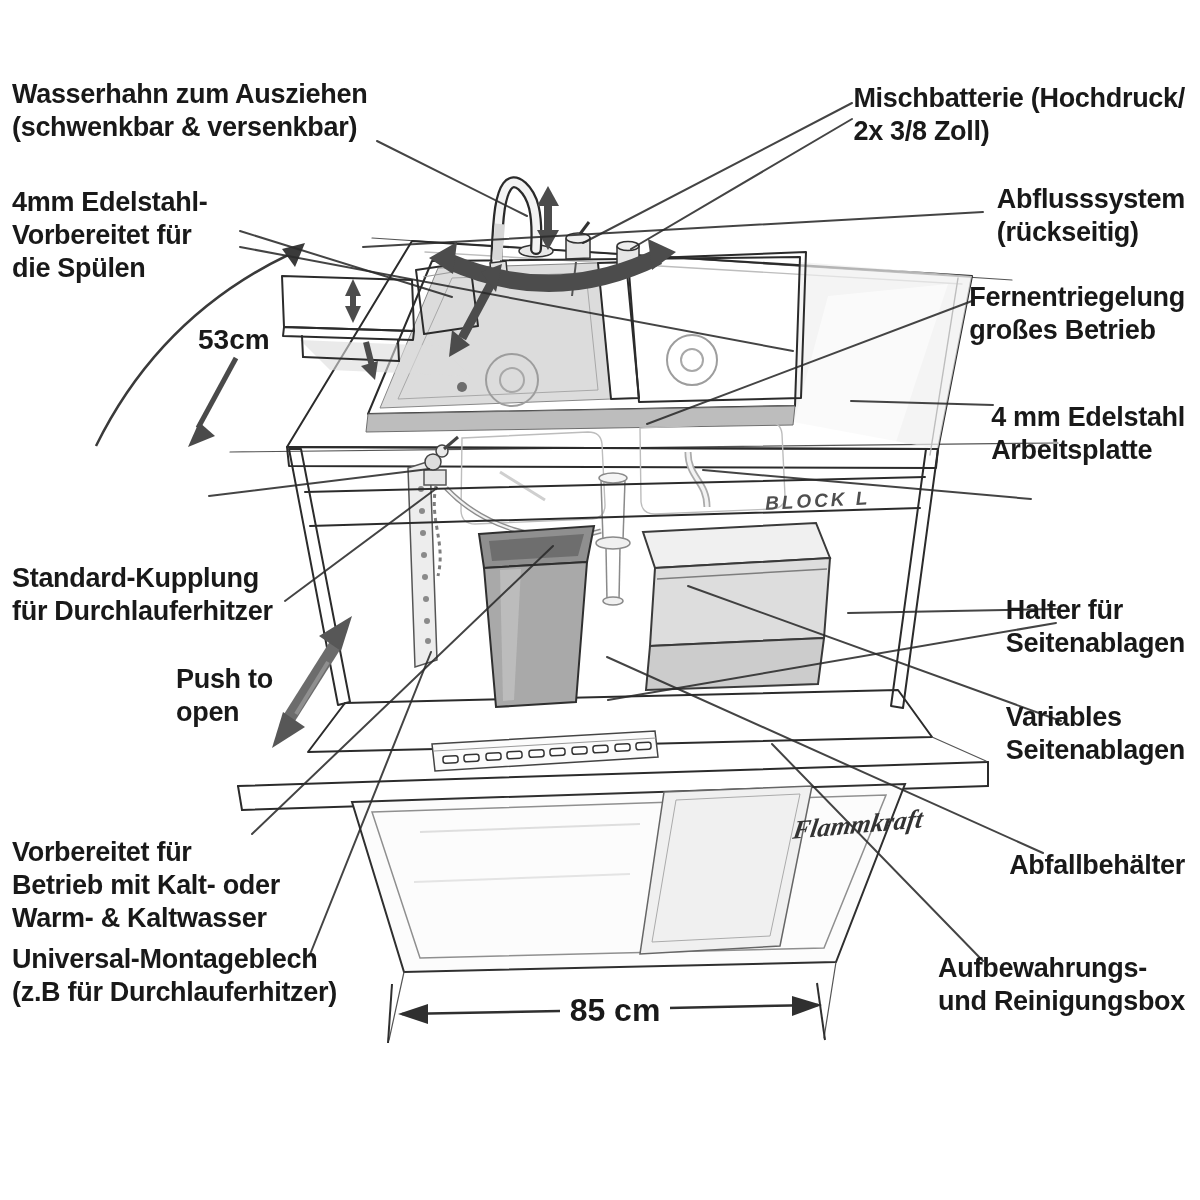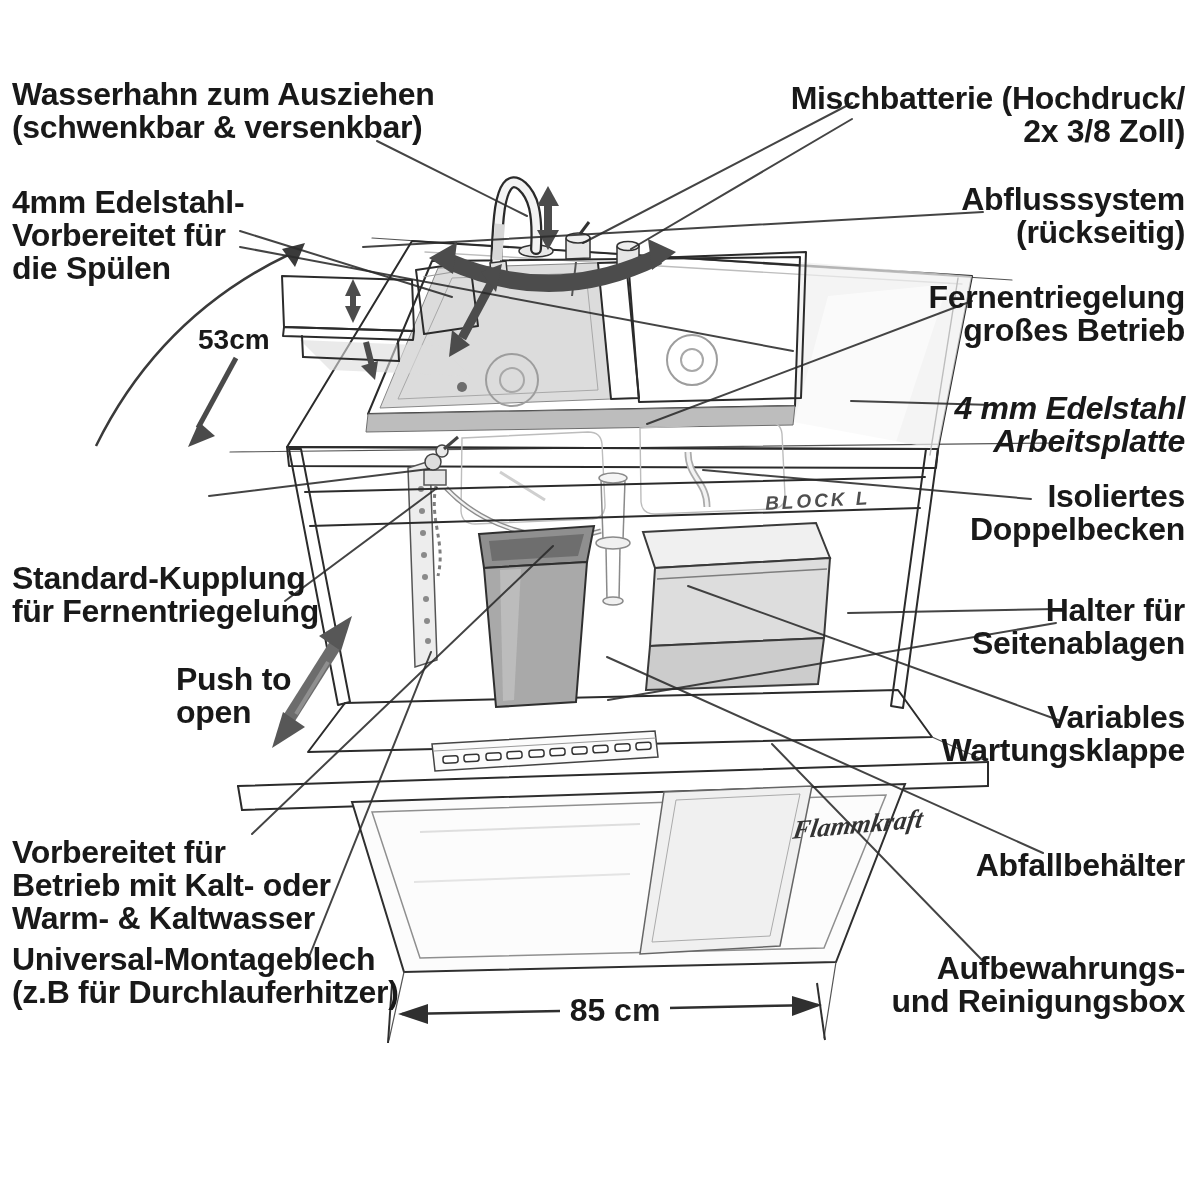--- a/index.html
+++ b/index.html
@@ -1,21 +1,21 @@
 <!DOCTYPE html>
 <html><head>
 <meta charset="utf-8">
 <style>
   html,body{margin:0;padding:0;background:#ffffff;}
   #stage{position:relative;width:1200px;height:1200px;background:#fff;overflow:hidden;
          font-family:"Liberation Sans",sans-serif;}
   #drawing{position:absolute;left:0;top:0;}
-  .label{position:absolute;font-weight:bold;font-size:32px;line-height:33px;
+  .label{position:absolute;font-weight:bold;font-size:27px;line-height:33px;
          color:#191919;white-space:pre-line;letter-spacing:-0.3px;}
-  .label.right{text-align:right;right:15px;}
+  .label.right{right:15px;}
   .dim{position:absolute;font-weight:bold;color:#191919;}
   .ink{stroke:#2b2b2b;fill:none;stroke-width:2;stroke-linecap:round;stroke-linejoin:round;}
   .thin{stroke:#555;stroke-width:1.2;fill:none;stroke-linecap:round;}
   .faint{stroke:#bdbdbd;stroke-width:1.4;fill:none;stroke-linecap:round;}
   .leader{stroke:#2a2a2a;stroke-width:2;fill:none;stroke-linecap:round;opacity:.88;}
   .arrowfill{fill:#4c4c4c;stroke:none;}
   .brand-plate{position:absolute;font-style:italic;font-weight:bold;font-size:19px;
          letter-spacing:3px;color:#4f4f4f;transform:rotate(-3deg);}
   .brand-script{position:absolute;font-family:"Liberation Serif",serif;font-style:italic;
          font-weight:bold;font-size:26px;color:#333;transform:rotate(-5deg) skewX(-14deg);}
@@ -237,41 +237,39 @@
     <line class="leader" x1="983" y1="961" x2="772" y2="744"></line>
   </g>
 </svg>
 
 <div class="label" style="left:12px;top:78px;">Wasserhahn zum Ausziehen
 (schwenkbar &amp; versenkbar)</div>
 <div class="label" style="left:12px;top:186px;">4mm Edelstahl-
 Vorbereitet für
 die Spülen</div>
 <div class="label" style="left:12px;top:562px;">Standard-Kupplung
-für Fernentriegelung</div>
+für Durchlauferhitzer</div>
 <div class="label" style="left:12px;top:836px;">Vorbereitet für
 Betrieb mit Kalt- oder
 Warm- &amp; Kaltwasser</div>
 <div class="label" style="left:12px;top:943px;">Universal-Montageblech
 (z.B für Durchlauferhitzer)</div>
 
 <div class="label right" style="top:82px;">Mischbatterie (Hochdruck/
 2x 3/8 Zoll)</div>
 <div class="label right" style="top:183px;">Abflusssystem
 (rückseitig)</div>
 <div class="label right" style="top:281px;">Fernentriegelung
 großes Betrieb</div>
-<div class="label right" style="top:392px;font-style:italic;">4 mm Edelstahl
+<div class="label right" style="top:401px;">4 mm Edelstahl
 Arbeitsplatte</div>
-<div class="label right" style="top:480px;">Isoliertes
-Doppelbecken</div>
 <div class="label right" style="top:594px;">Halter für
 Seitenablagen</div>
 <div class="label right" style="top:701px;">Variables
-Wartungsklappe</div>
+Seitenablagen</div>
 <div class="label right" style="top:849px;">Abfallbehälter</div>
 <div class="label right" style="top:952px;">Aufbewahrungs-
 und Reinigungsbox</div>
 
 <div class="dim" style="left:198px;top:324px;font-size:28px;">53cm</div>
 <div class="dim" style="left:560px;top:992px;width:110px;text-align:center;font-size:32px;background:#fff;">85 cm</div>
 <div class="label" style="left:176px;top:663px;">Push to
 open</div>
 
 <div class="brand-plate" style="left:765px;top:490px;">BLOCK L</div>

